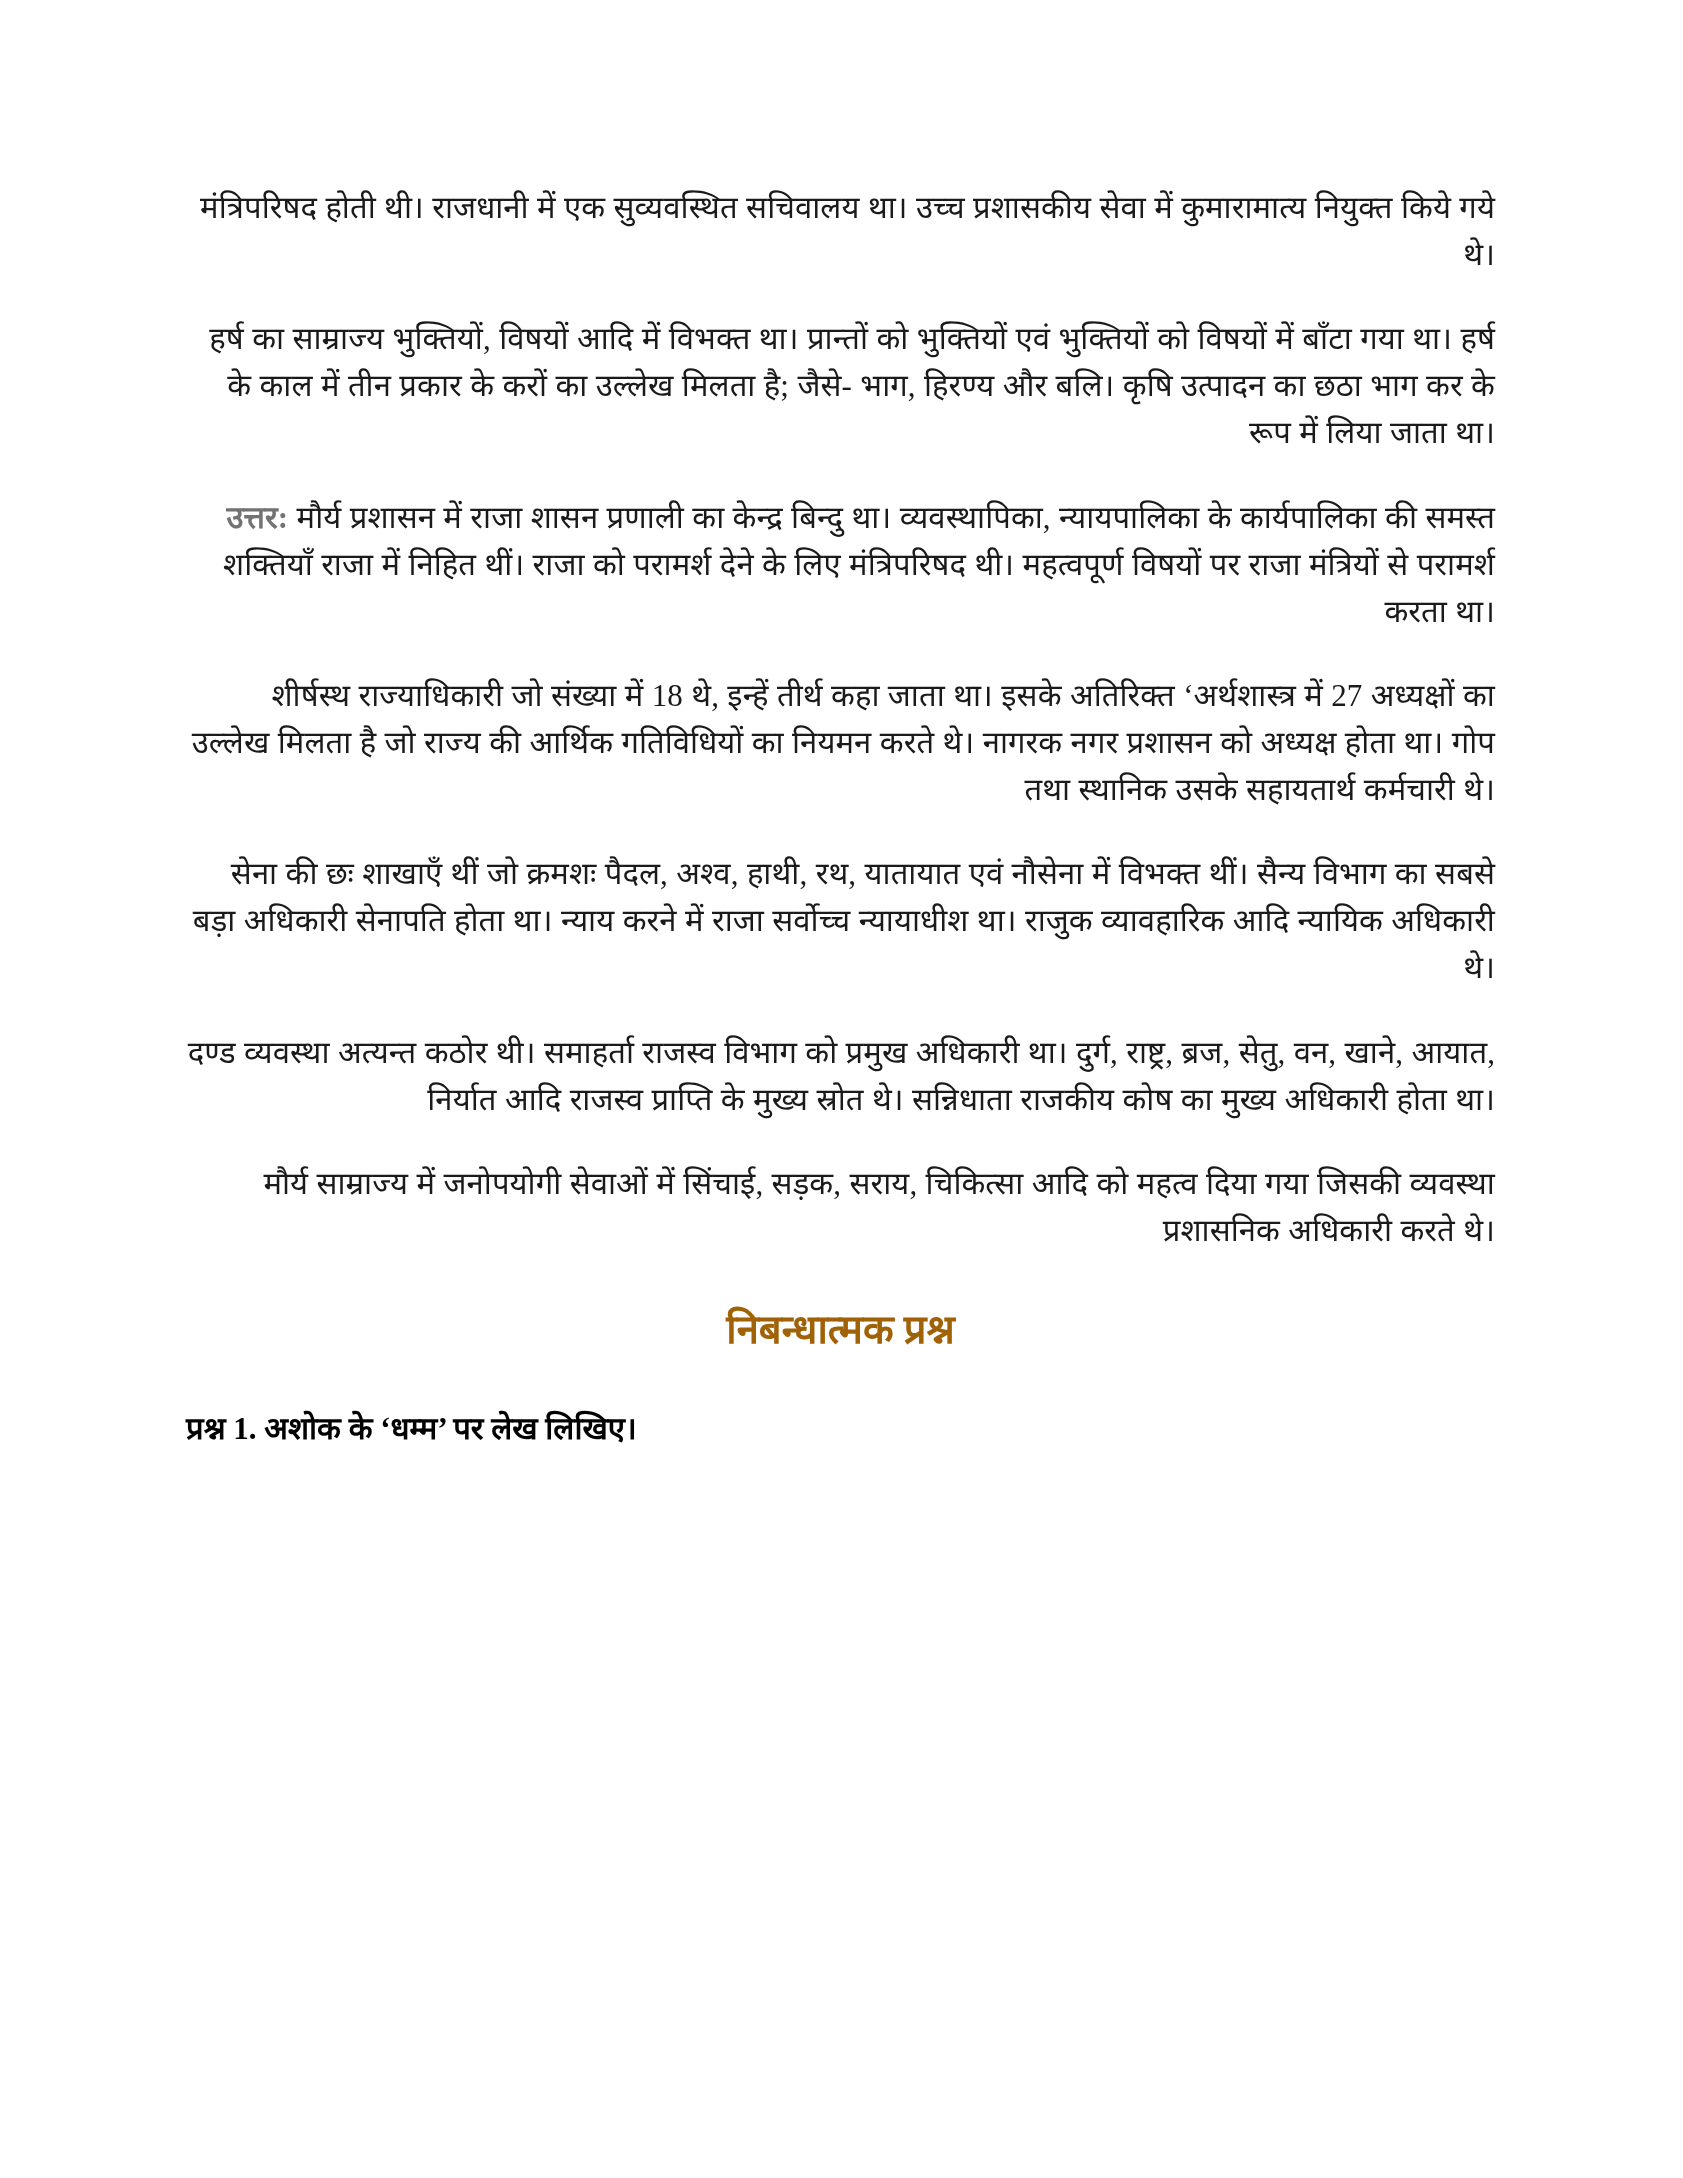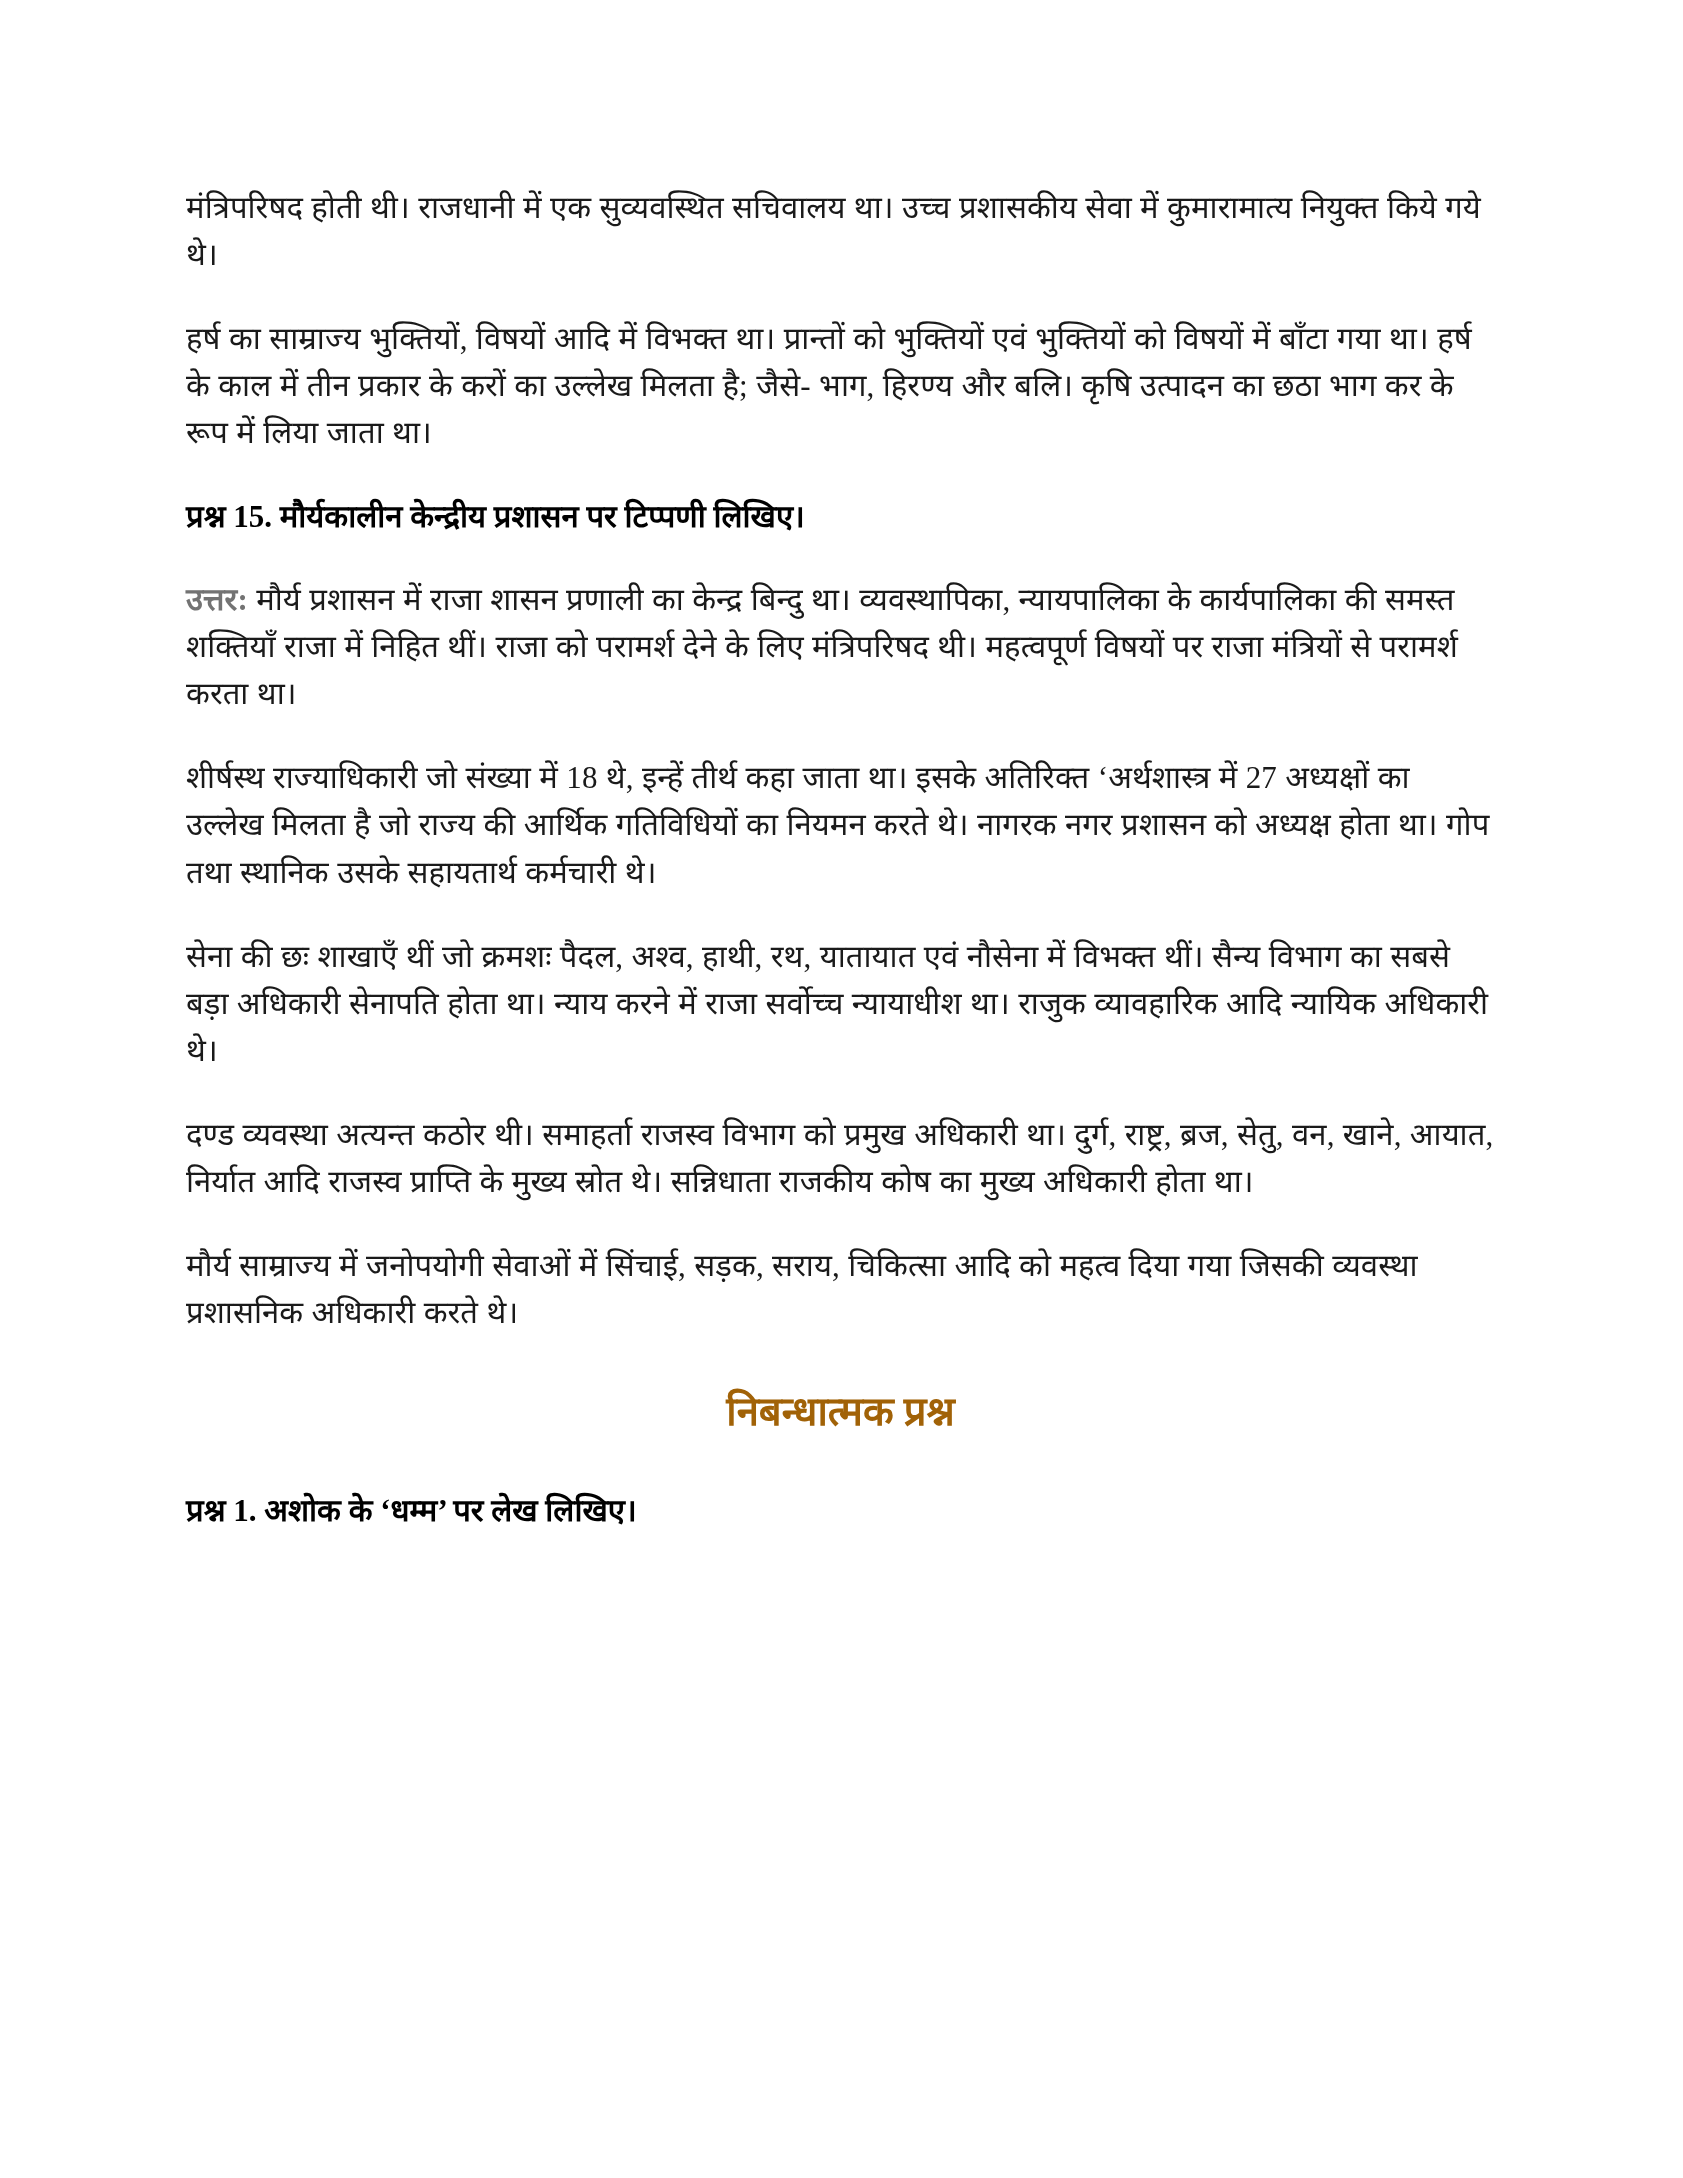--- a/index.html
+++ b/index.html
@@ -22,21 +22,21 @@
     left: 186px;
     top: 184px;
     width: 1309px;
   }
   .para {
     font-family: "Liberation Serif", "DejaVu Serif", serif;
     font-size: 31px;
     line-height: 1.52;
     color: #1a1a1a;
     margin: 0 0 37px 0;
-    text-align: left;
+    text-align: right;
     word-spacing: 0.5px;
     letter-spacing: 0.1px;
   }
   .para.tight {
     margin-bottom: 34px;
   }
   .q-heading {
     font-family: "Liberation Serif", "DejaVu Serif", serif;
     font-size: 31px;
     font-weight: bold;
@@ -71,21 +71,20 @@
 
 <div class="page">
   <div class="content">
 
     <p class="para">मंत्रिपरिषद होती थी। राजधानी में एक सुव्यवस्थित सचिवालय था। उच्च प्रशासकीय सेवा में कुमारामात्य नियुक्त किये गये थे।</p>
 
 
     <p class="para">हर्ष का साम्राज्य भुक्तियों, विषयों आदि में विभक्त था। प्रान्तों को भुक्तियों एवं भुक्तियों को विषयों में बाँटा गया था। हर्ष के काल में तीन प्रकार के करों का उल्लेख मिलता है; जैसे- भाग, हिरण्य और बलि। कृषि उत्पादन का छठा भाग कर के रूप में लिया जाता था।</p>
 
 
-    <h2 class="q-heading">प्रश्न 15. मौर्यकालीन केन्द्रीय प्रशासन पर टिप्पणी लिखिए।</h2>
 
     <p class="para"><span class="answer-label">उत्तर:</span><span> मौर्य प्रशासन में राजा शासन प्रणाली का केन्द्र बिन्दु था। व्यवस्थापिका, न्यायपालिका के कार्यपालिका की समस्त शक्तियाँ राजा में निहित थीं। राजा को परामर्श देने के लिए मंत्रिपरिषद थी। महत्वपूर्ण विषयों पर राजा मंत्रियों से परामर्श करता था।</span></p>
 
     <p class="para">शीर्षस्थ राज्याधिकारी जो संख्या में 18 थे, इन्हें तीर्थ कहा जाता था। इसके अतिरिक्त ‘अर्थशास्त्र में 27 अध्यक्षों का उल्लेख मिलता है जो राज्य की आर्थिक गतिविधियों का नियमन करते थे। नागरक नगर प्रशासन को अध्यक्ष होता था। गोप तथा स्थानिक उसके सहायतार्थ कर्मचारी थे।</p>
 
     <p class="para">सेना की छः शाखाएँ थीं जो क्रमशः पैदल, अश्व, हाथी, रथ, यातायात एवं नौसेना में विभक्त थीं। सैन्य विभाग का सबसे बड़ा अधिकारी सेनापति होता था। न्याय करने में राजा सर्वोच्च न्यायाधीश था। राजुक व्यावहारिक आदि न्यायिक अधिकारी थे।</p>
 
     <p class="para">दण्ड व्यवस्था अत्यन्त कठोर थी। समाहर्ता राजस्व विभाग को प्रमुख अधिकारी था। दुर्ग, राष्ट्र, ब्रज, सेतु, वन, खाने, आयात, निर्यात आदि राजस्व प्राप्ति के मुख्य स्रोत थे। सन्निधाता राजकीय कोष का मुख्य अधिकारी होता था।</p>
 
     <p class="para tight">मौर्य साम्राज्य में जनोपयोगी सेवाओं में सिंचाई, सड़क, सराय, चिकित्सा आदि को महत्व दिया गया जिसकी व्यवस्था प्रशासनिक अधिकारी करते थे।</p>

